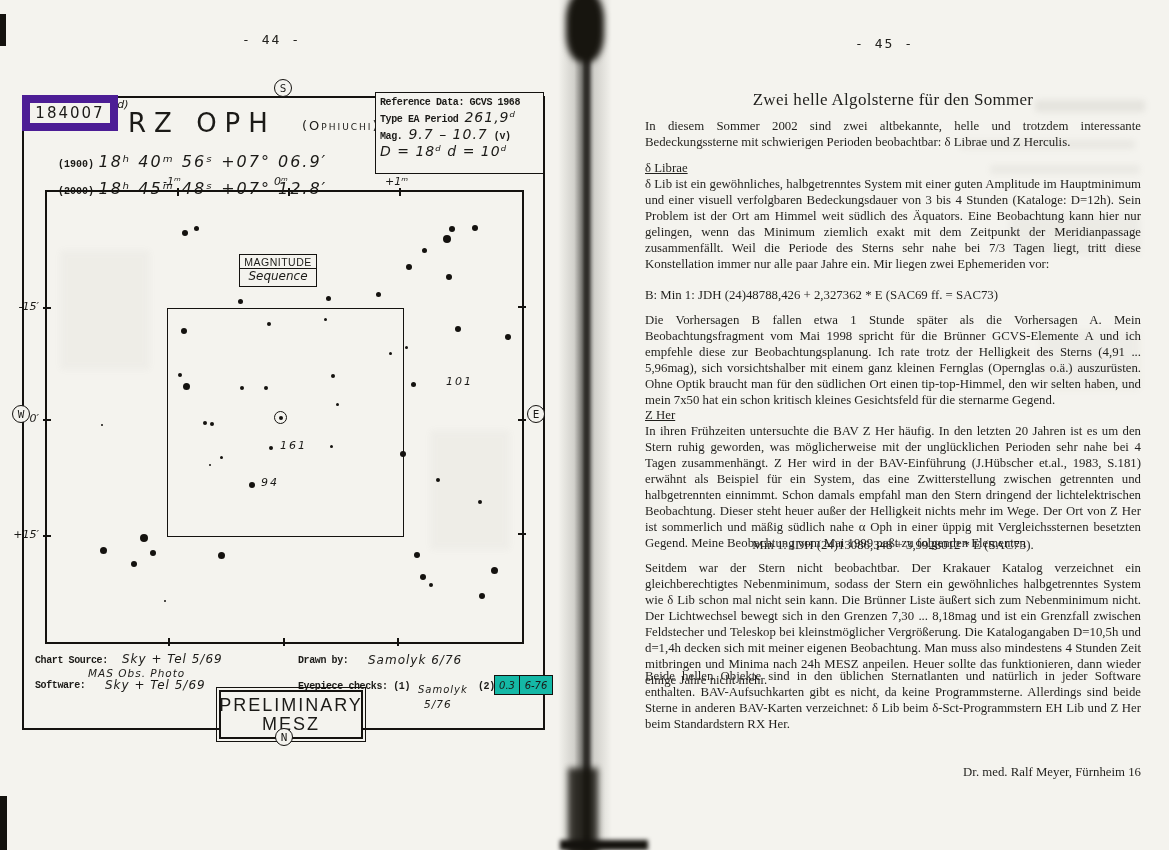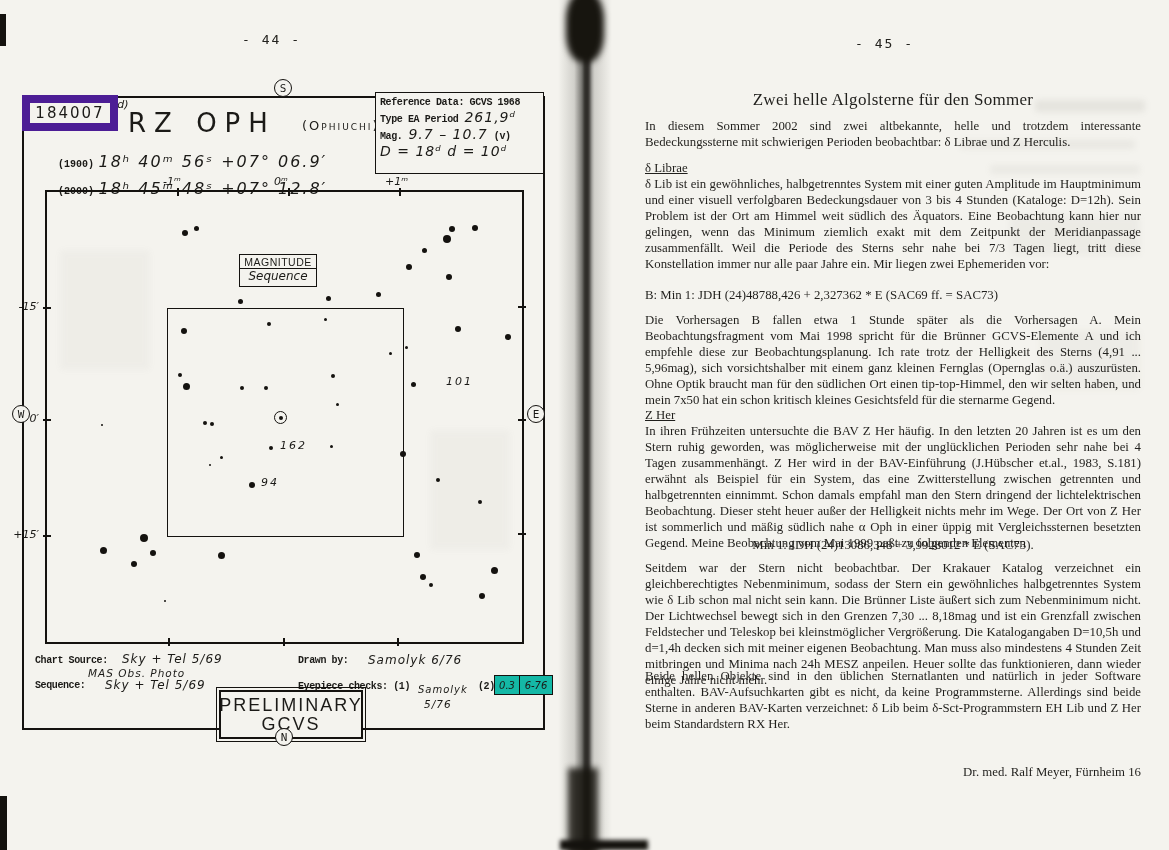--- a/index.html
+++ b/index.html
@@ -185,21 +185,21 @@
         <div class="star" style="left: 170.5px; top: 359.5px; width: 7px; height: 7px;"></div>
         <div class="star" style="left: 117px; top: 408px; width: 2px; height: 2px;"></div>
         <div class="star" style="left: 367px; top: 360px; width: 6px; height: 6px;"></div>
         <div class="star" style="left: 443.5px; top: 374.5px; width: 7px; height: 7px;"></div>
         <div class="star" style="left: 373px; top: 382px; width: 6px; height: 6px;"></div>
         <div class="star" style="left: 382px; top: 391px; width: 4px; height: 4px;"></div>
         <div class="star" style="left: 432px; top: 401px; width: 6px; height: 6px;"></div>
         <div class="star" style="left: 363.5px; top: 189.5px; width: 5px; height: 5px;"></div>
         <span class="star-label" style="left: 375px; top: 183px; margin-left: 24px;">101</span>
         <div class="star" style="left: 222px; top: 254px; width: 4px; height: 4px;"></div>
-        <span class="star-label" style="left: 233px; top: 247px;">162</span>
+        <span class="star-label" style="left: 233px; top: 247px;">161</span>
         <div class="star" style="left: 202px; top: 290px; width: 6px; height: 6px;"></div>
         <span class="star-label" style="left: 214px; top: 284px;">94</span>
         <div class="varstar" style="left: 227px; top: 219px;"></div>
         <div class="tick-top" style="left: 130px;"></div>
         <div class="axis-label-top" style="left: 116px;">-1ᵐ</div>
         <div class="tick-top" style="left: 241px;"></div>
         <div class="axis-label-top" style="left: 227px;">0ᵐ</div>
         <div class="tick-top" style="left: 352px;"></div>
         <div class="axis-label-top" style="left: 338px;">+1ᵐ</div>
         <div class="tick-bottom" style="left: 121px;"></div>
@@ -212,32 +212,32 @@
         <div class="tick-left" style="top: 343px;"></div>
         <div class="axis-label-left" style="left: -34px; top: 336px;">+15′</div>
         <div class="tick-right" style="top: 114px;"></div>
         <div class="tick-right" style="top: 227px;"></div>
         <div class="tick-right" style="top: 341px;"></div>
       </div>
 
     <div class="typed-label" style="left:35px;top:655px;">Chart Source:</div>
     <div class="hand-val" style="left:122px;top:652px;">Sky + Tel 5/69</div>
     <div class="hand-val" style="left:88px;top:667px;font-size:10.5px;">MAS Obs. Photo</div>
-    <div class="typed-label" style="left:35px;top:680px;">Sequence:</div>
+    <div class="typed-label" style="left:35px;top:680px;">Software:</div>
     <div class="hand-val" style="left:105px;top:678px;">Sky + Tel 5/69</div>
     <div class="typed-label" style="left:298px;top:655px;">Drawn by:</div>
     <div class="hand-val" style="left:368px;top:653px;">Samolyk 6/76</div>
     <div class="typed-label" style="left:298px;top:681px;">Eyepiece checks: (1)</div>
     <div class="hand-val" style="left:418px;top:684px;font-size:10px;">Samolyk</div>
     <div class="hand-val" style="left:424px;top:698px;font-size:10.5px;">5/76</div>
     <div class="typed-label" style="left:478px;top:681px;">(2)</div>
 
     <div class="stamp">
       <div>PRELIMINARY</div>
-      <div>GCVS</div>
+      <div>MESZ</div>
     </div>
     <div class="cornerbox">
       <div>0.3</div>
       <div>6-76</div>
     </div>
   </div>
 
   <div>
     <div class="pageno" style="left:855px;top:36px;">- 45 -</div>
     <div class="article">

